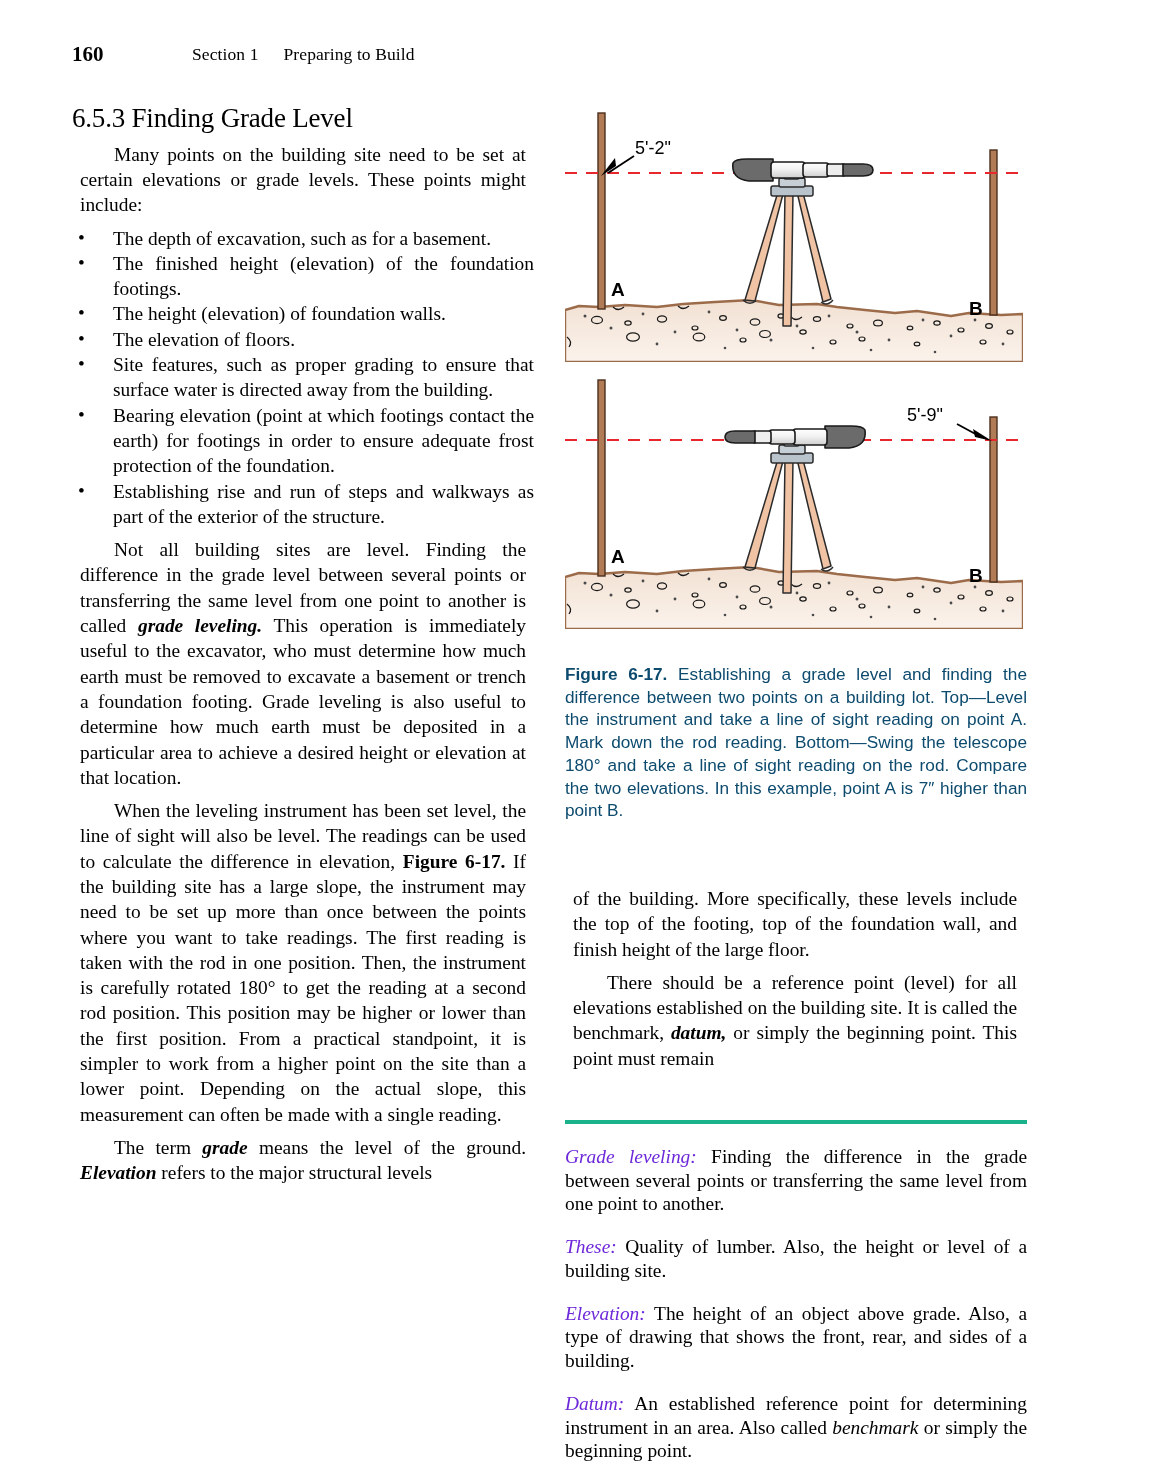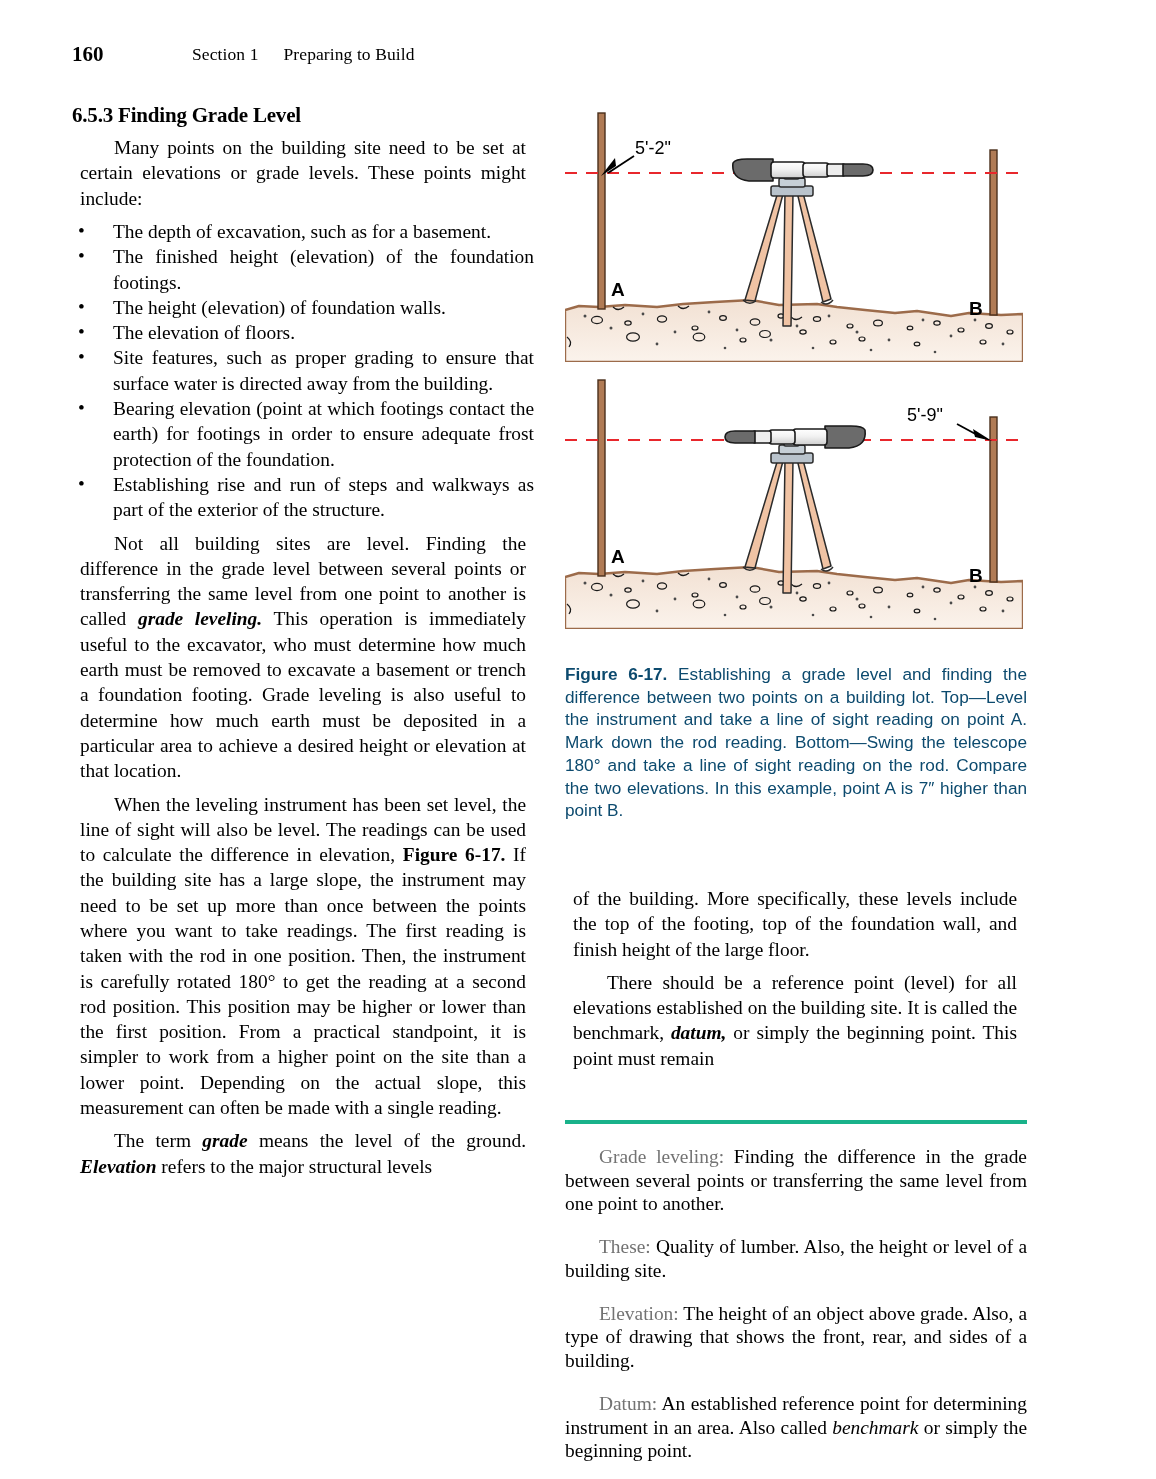--- a/index.html
+++ b/index.html
@@ -50,22 +50,22 @@
   }
   #right-col-bottom {
     position: absolute;
     left: 565px;
     top: 878px;
     width: 460px;
   }
 
   h1#section-title {
     font-family: "Liberation Serif", serif;
-    font-weight: bold;
-    font-size: 21px;
+    font-weight: normal;
+    font-size: 27px;
     margin: 0 0 8px 0;
     letter-spacing: -0.2px;
     line-height: 1.1;
   }
 
   p.body {
     margin: 8px;
     font-size: 19.4px;
     line-height: 25.3px;
     text-align: justify;
@@ -138,23 +138,23 @@
     background: #19b28a;
     margin-bottom: 21px;
   }
   .gloss-entry {
     font-size: 19.4px;
     line-height: 23.6px;
     text-align: justify;
     margin-bottom: 8px;
   }
   .gloss-term {
-    color: #737373;
+    color: #6d28d9;
+    font-style: italic;
     font-weight: normal;
-    margin-left: 34px;
   }
 
   
   svg { display: block; }
 </style>
 </head>
 <body>
 
 <div id="page-header">
   <span id="page-number">160</span>

